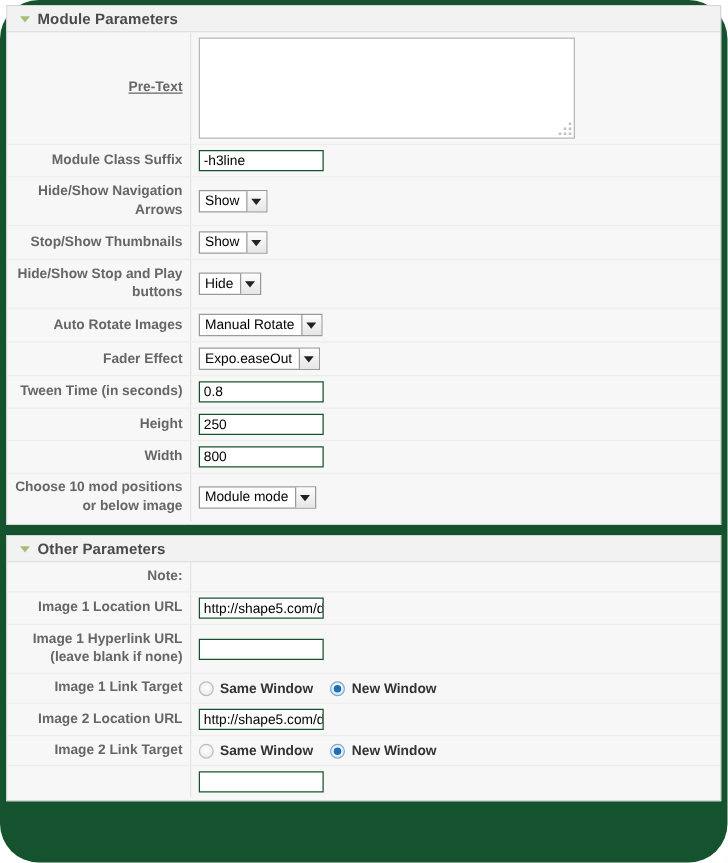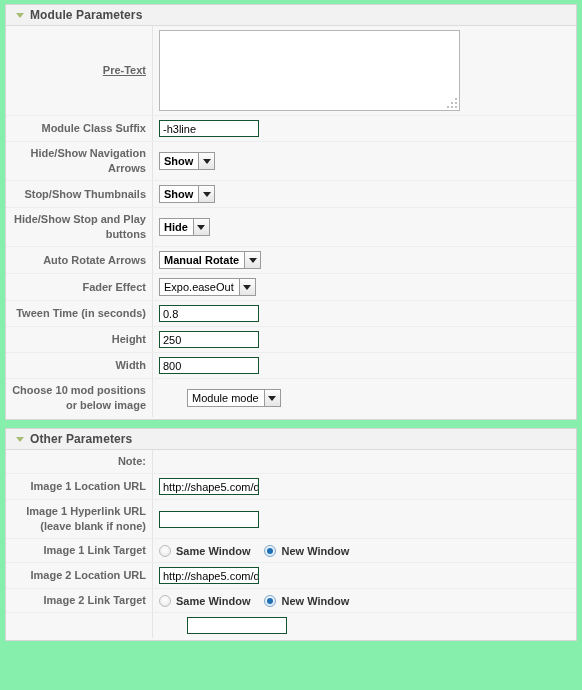--- a/index.html
+++ b/index.html
@@ -12,23 +12,24 @@
     height: 690px;
     overflow: hidden;
     font-family: "Liberation Sans", sans-serif;
     font-size: 11px;
     color: #333333;
   }
   .page {
     width: 582px;
     height: 690px;
     position: relative;
-    background: #86efac;
+    background: #14532d;
     box-sizing: border-box;
     padding: 4px 5px 0 5px;
+    border-radius: 31px;
   }
 
   
   .panel {
     border: 1px solid #d5d5d5;
     background: #f7f7f7;
     margin-bottom: 8px;
     box-sizing: border-box;
   }
   .panel-header {
@@ -62,21 +63,21 @@
     background: #f7f7f7;
     position: relative;
     padding-bottom: 2px;
   }
   .row {
     display: flex;
     align-items: stretch;
     border-bottom: 1px solid #ededed;
     min-height: 22px;
   }
-  .row:last-child { border-bottom: none; gap: 28px; }
+  .row:last-child { border-bottom: none; }
   .cell-label {
     width: 147px;
     flex: 0 0 147px;
     box-sizing: border-box;
     padding: 4px 6px 4px 4px;
     text-align: right;
     font-weight: bold;
     color: #666666;
     font-size: 11px;
     line-height: 15px;
@@ -161,22 +162,22 @@
     align-items: center;
     justify-content: center;
     box-sizing: border-box;
   }
   .caret {
     width: 0; height: 0;
     border-left: 4px solid transparent;
     border-right: 4px solid transparent;
     border-top: 5px solid #222222;
   }
-  .sel-w-show   { min-width: 32px; font-weight: bold; }
-  .sel-w-rotate { min-width: 72px; font-weight: bold; }
+  .sel-w-show   { min-width: 32px; }
+  .sel-w-rotate { min-width: 72px; }
   .sel-w-fader  { min-width: 84px; }
   .sel-w-mod    { min-width: 68px; }
 
   
   .radio-group { display: flex; align-items: center; }
   .radio-item  { display: flex; align-items: center; margin-right: 14px; }
   .radio {
     width: 12px; height: 12px;
     border-radius: 50%;
     box-sizing: border-box;
@@ -276,21 +277,21 @@
           <div class="select sel-w-show">
             <span class="sel-text">Hide</span>
             <span class="sel-btn">
                 <i class="caret"></i>
               </span>
           </div>
         </div>
       </div>
 
       <div class="row">
-        <div class="cell-label">Auto Rotate Arrows</div>
+        <div class="cell-label">Auto Rotate Images</div>
         <div class="cell-field">
           <div class="select sel-w-rotate">
             <span class="sel-text">Manual Rotate</span>
             <span class="sel-btn">
                 <i class="caret"></i>
               </span>
           </div>
         </div>
       </div>
 

